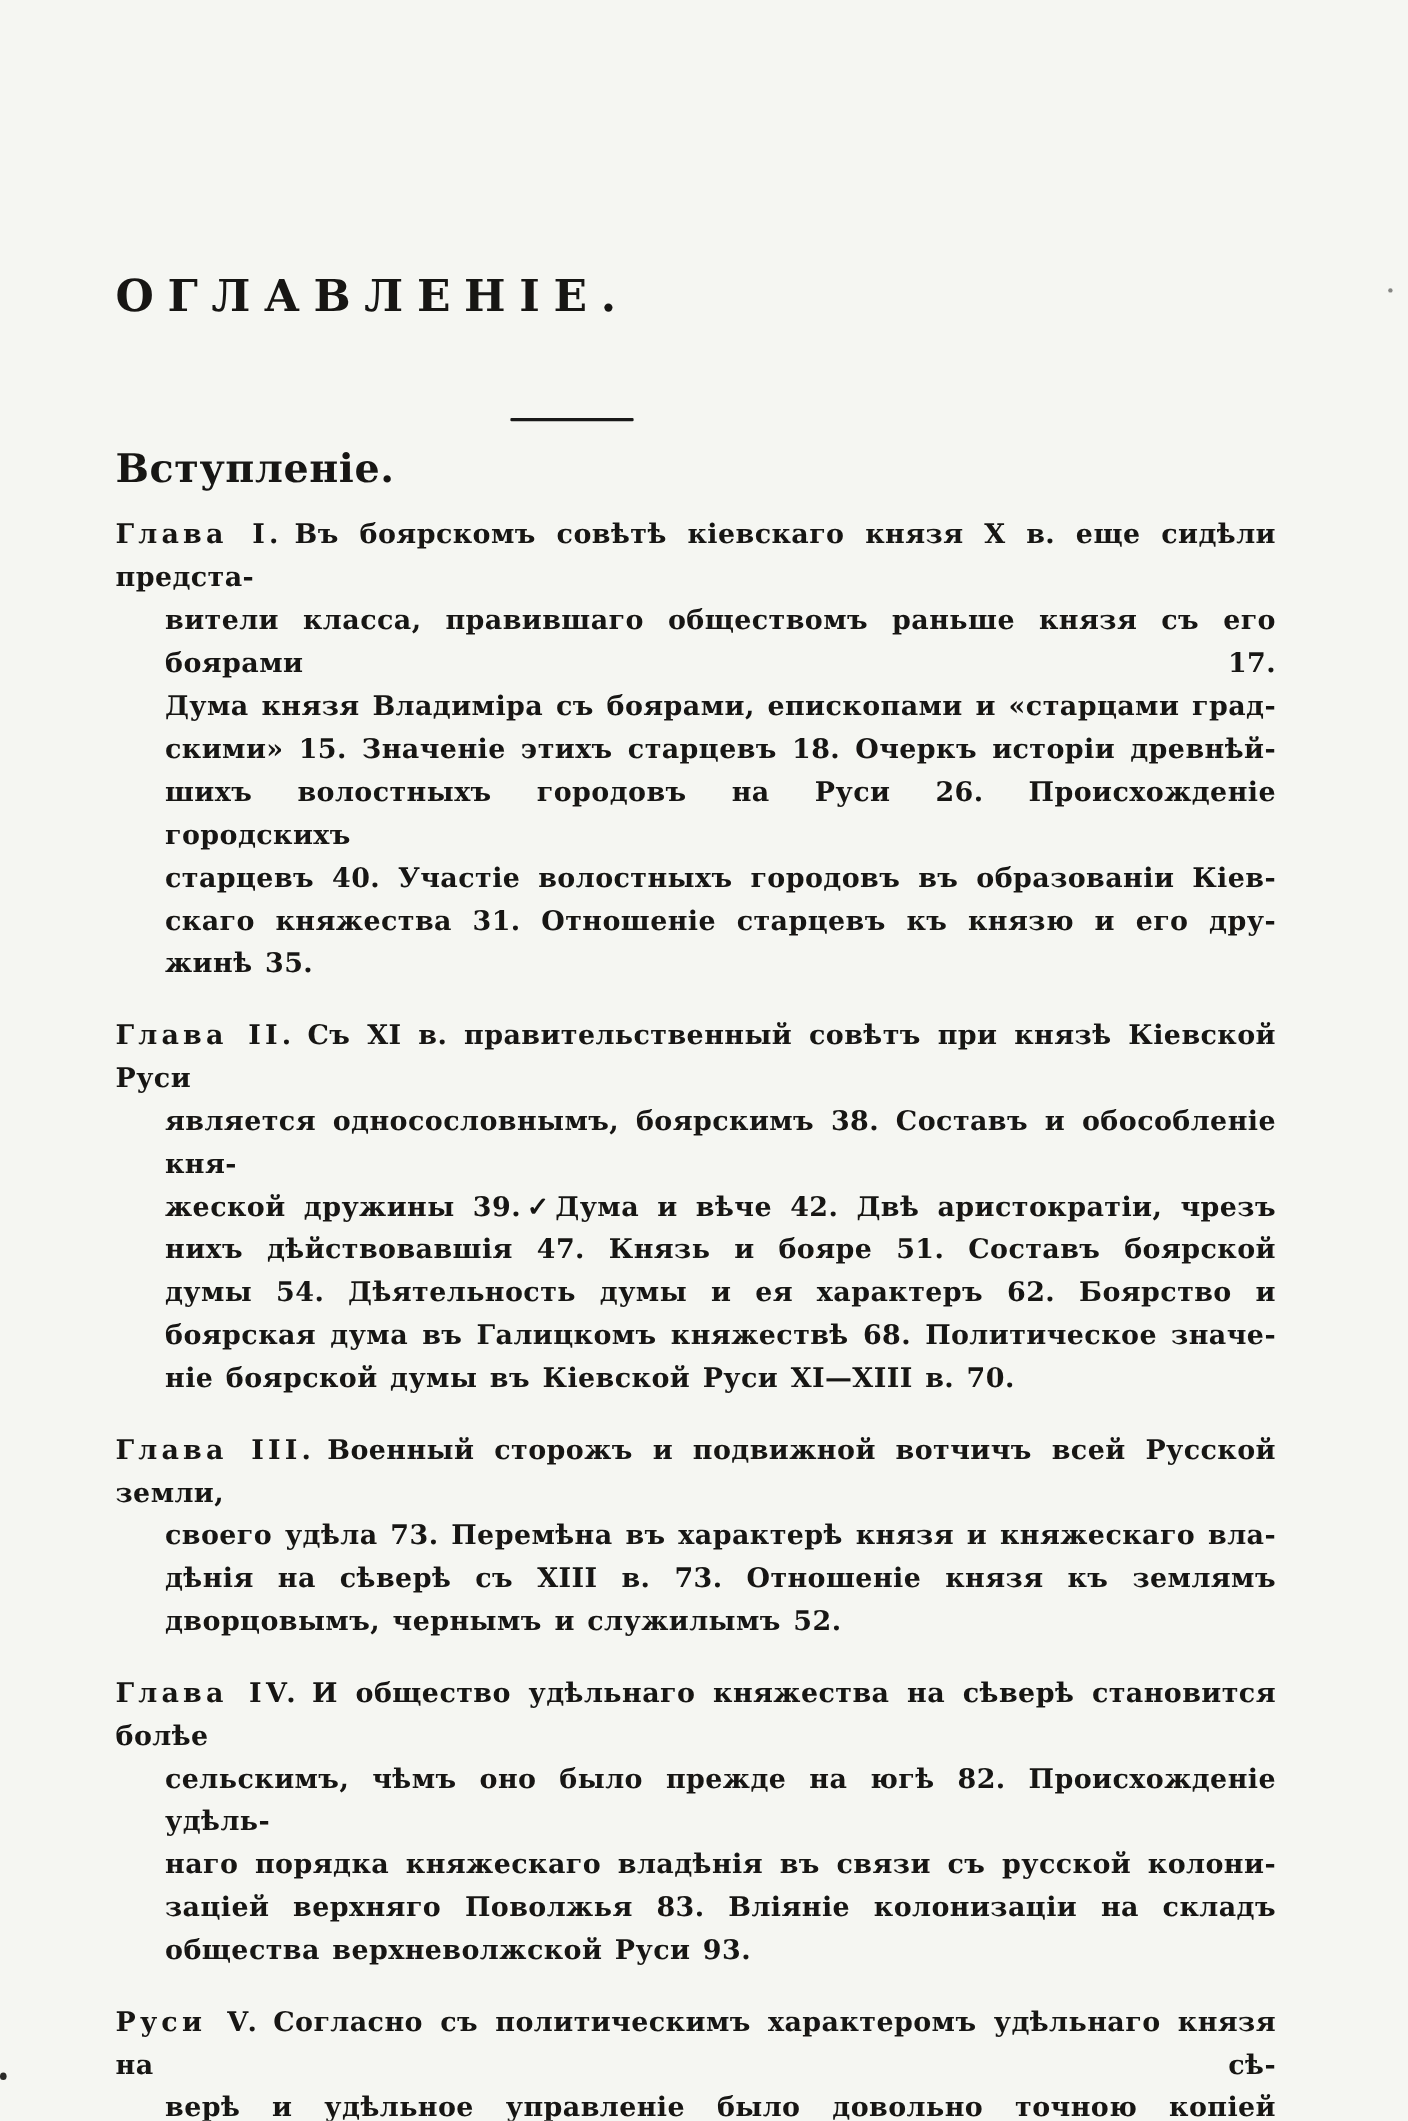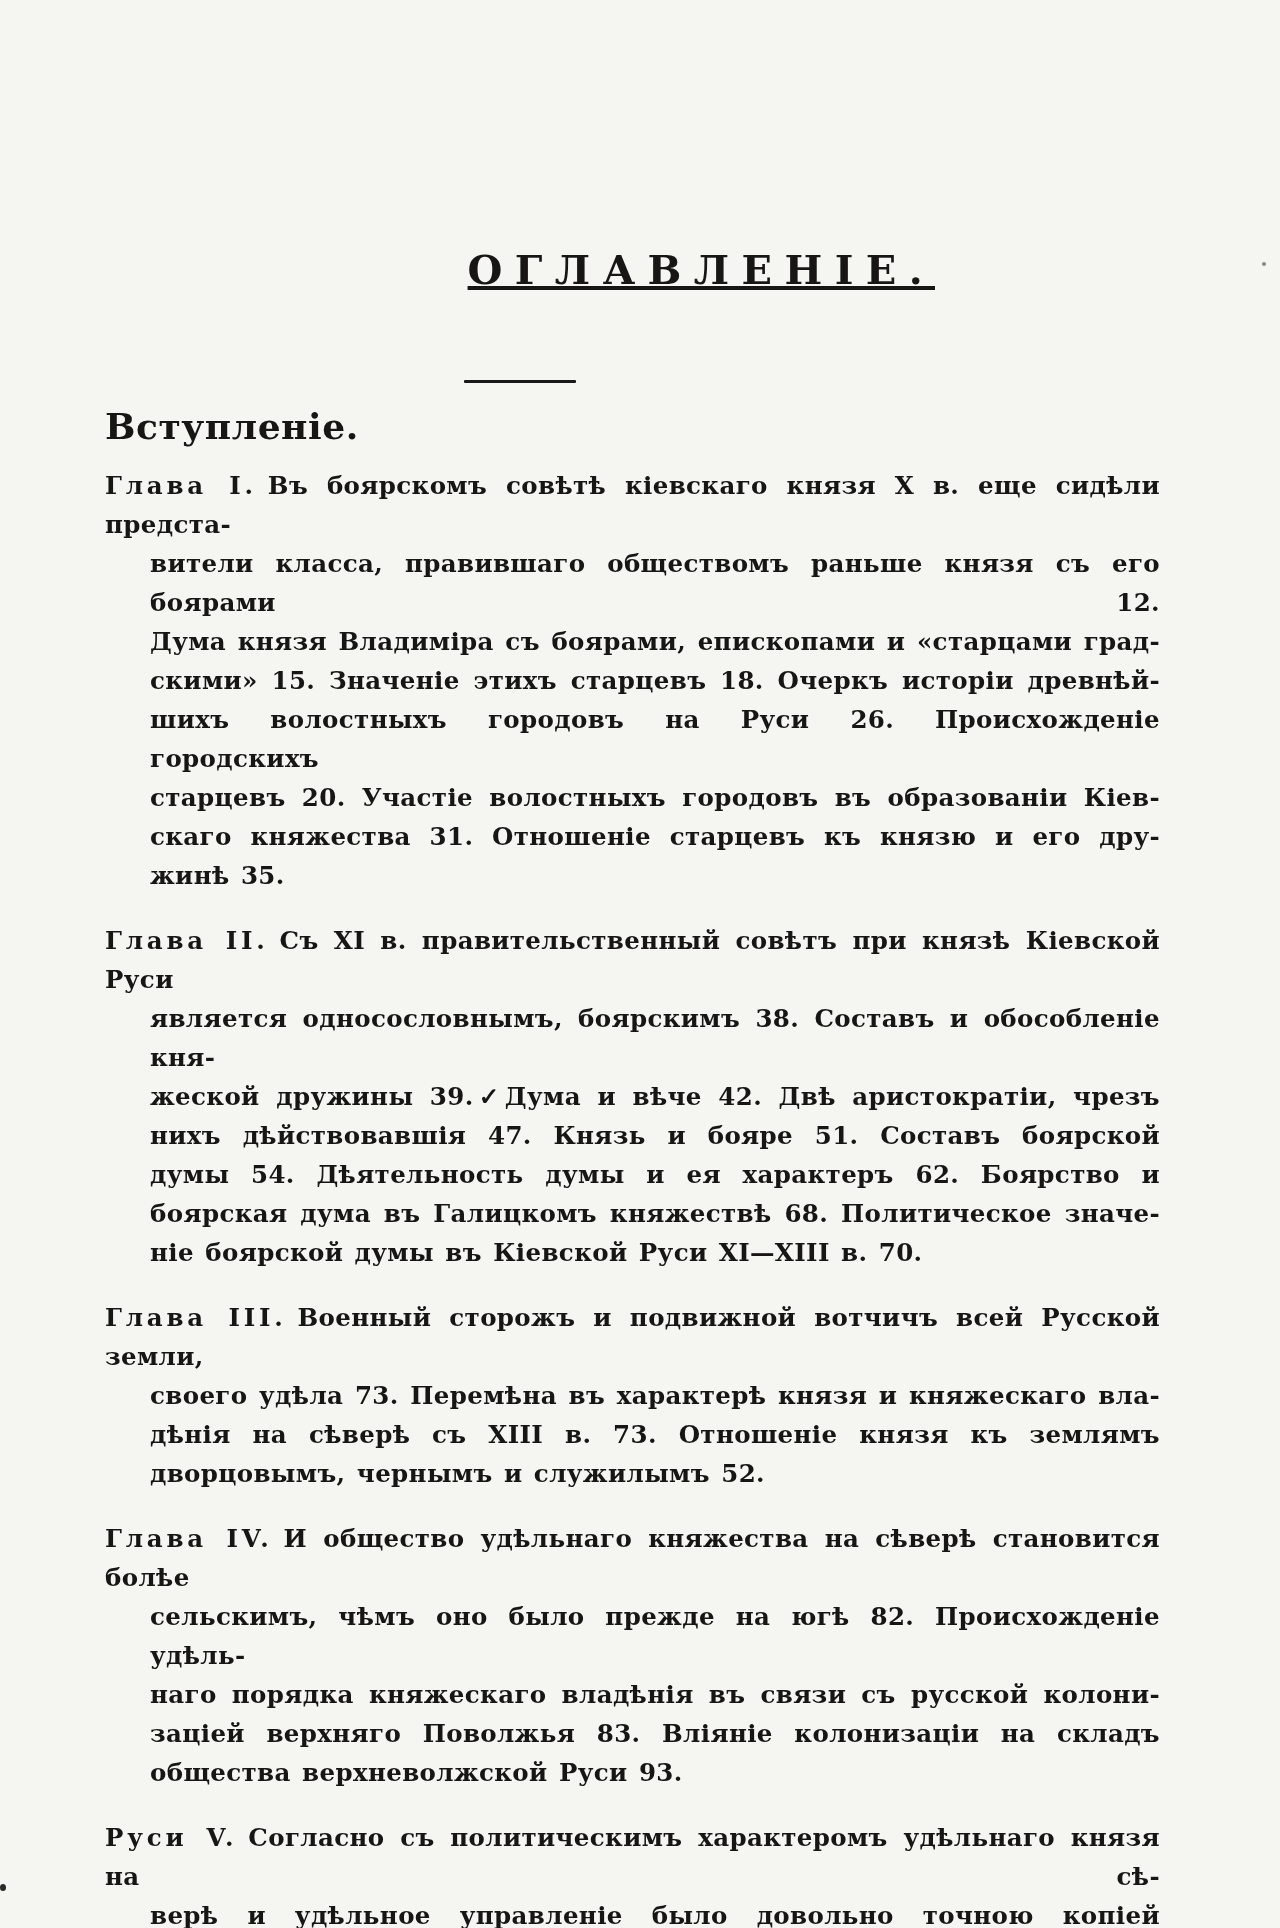--- a/index.html
+++ b/index.html
@@ -12,22 +12,21 @@
   }
   .page {
     position: absolute;
     top: 0; left: 0;
     width: 1280px; height: 1928px;
     padding: 0 120px 0 105px;
   }
   .title-wrap {
     width: 830px;
     margin-top: 244px;
-    text-align: right;
-    text-decoration: underline;
+    text-align: left;
   }
   .toc-title {
     font-size: 40px;
     font-weight: 700;
     letter-spacing: 0.31em;
     line-height: 52px;
     white-space: nowrap;
   }
   .title-rule {
     width: 112px;
@@ -79,25 +78,25 @@
     <div class="toc-title">ОГЛАВЛЕНІЕ.</div>
     <div class="title-rule"></div>
   </div>
 
   <div class="intro">Вступленіе.</div>
 
   <div class="toc">
 
     <div class="chapter">
       <div class="line"><span class="chapter-label">Глава I.</span><span>Въ боярскомъ совѣтѣ кіевскаго князя X в. еще сидѣли предста-</span></div>
-      <div class="line cont">вители класса, правившаго обществомъ раньше князя съ его боярами 12.</div>
+      <div class="line cont">вители класса, правившаго обществомъ раньше князя съ его боярами 17.</div>
       <div class="line cont">Дума князя Владиміра съ боярами, епископами и «старцами град-</div>
       <div class="line cont">скими» 15. Значеніе этихъ старцевъ 18. Очеркъ исторіи древнѣй-</div>
       <div class="line cont">шихъ волостныхъ городовъ на Руси 26. Происхожденіе городскихъ</div>
-      <div class="line cont">старцевъ 20. Участіе волостныхъ городовъ въ образованіи Кіев-</div>
+      <div class="line cont">старцевъ 40. Участіе волостныхъ городовъ въ образованіи Кіев-</div>
       <div class="line cont">скаго княжества 31. Отношеніе старцевъ къ князю и его дру-</div>
       <div class="line cont endline">жинѣ 35.</div>
     </div>
 
     <div class="chapter">
       <div class="line"><span class="chapter-label">Глава II.</span><span>Съ XI в. правительственный совѣтъ при князѣ Кіевской Руси</span></div>
       <div class="line cont">является односословнымъ, боярскимъ 38. Составъ и обособленіе кня-</div>
       <div class="line cont">жеской дружины 39.✓Дума и вѣче 42. Двѣ аристократіи, чрезъ</div>
       <div class="line cont">нихъ дѣйствовавшія 47. Князь и бояре 51. Составъ боярской</div>
       <div class="line cont">думы 54. Дѣятельность думы и ея характеръ 62. Боярство и</div>

